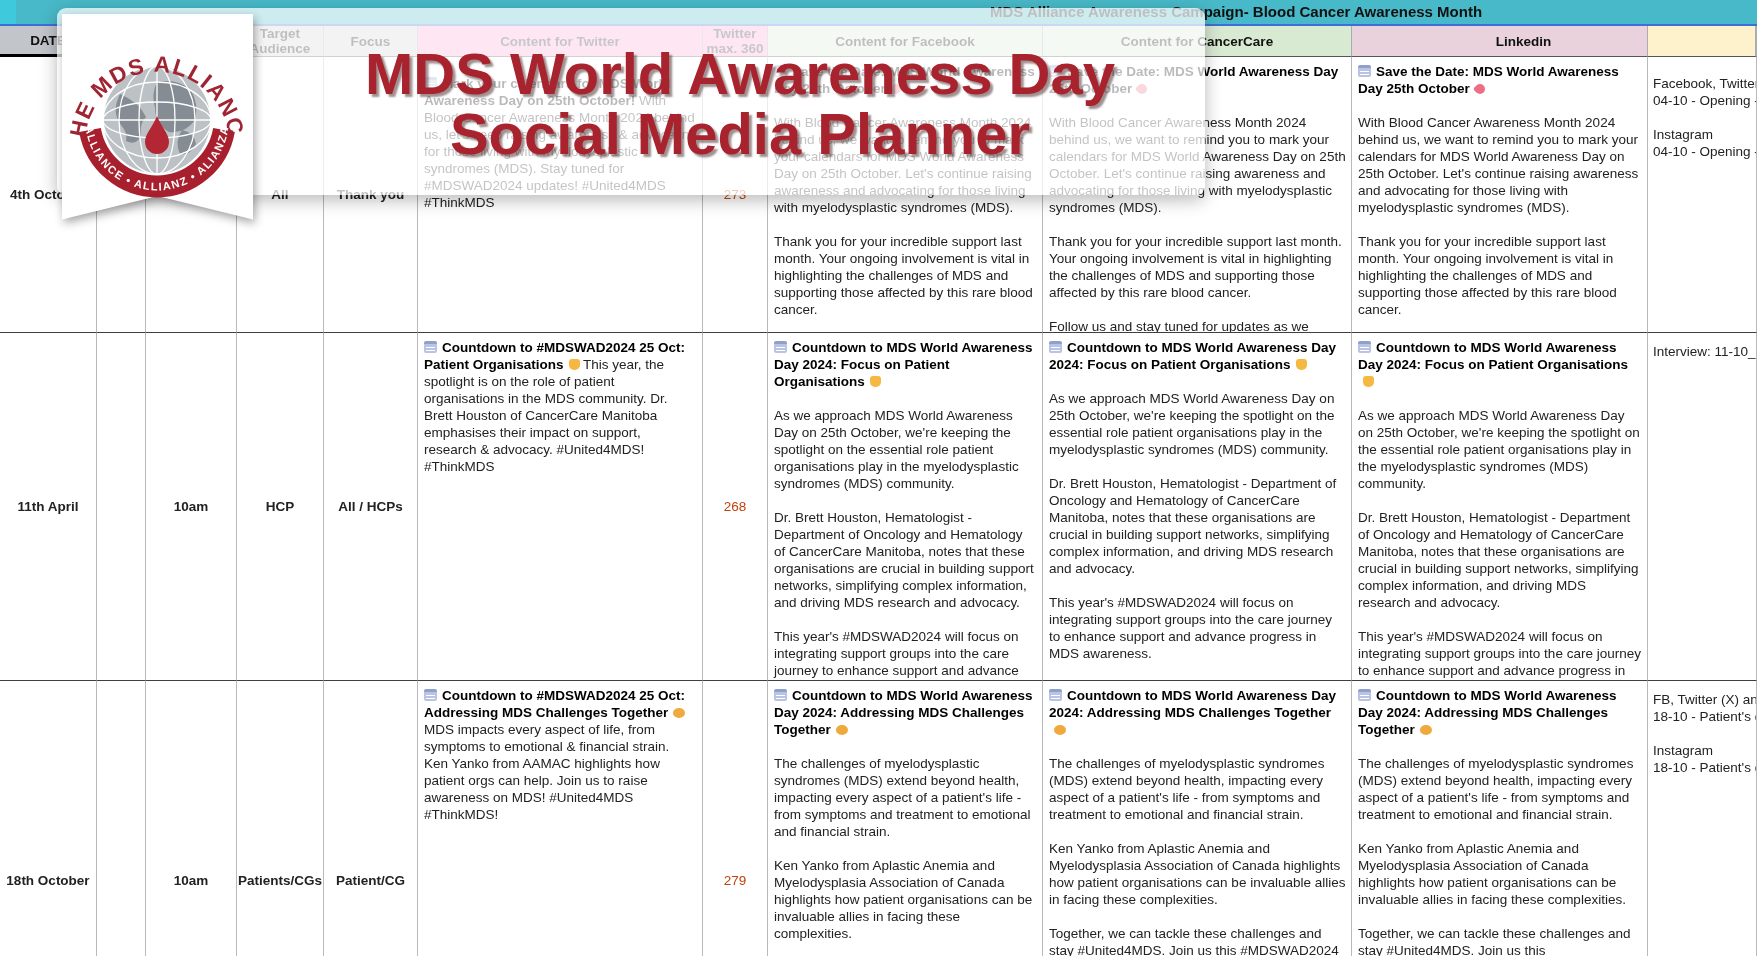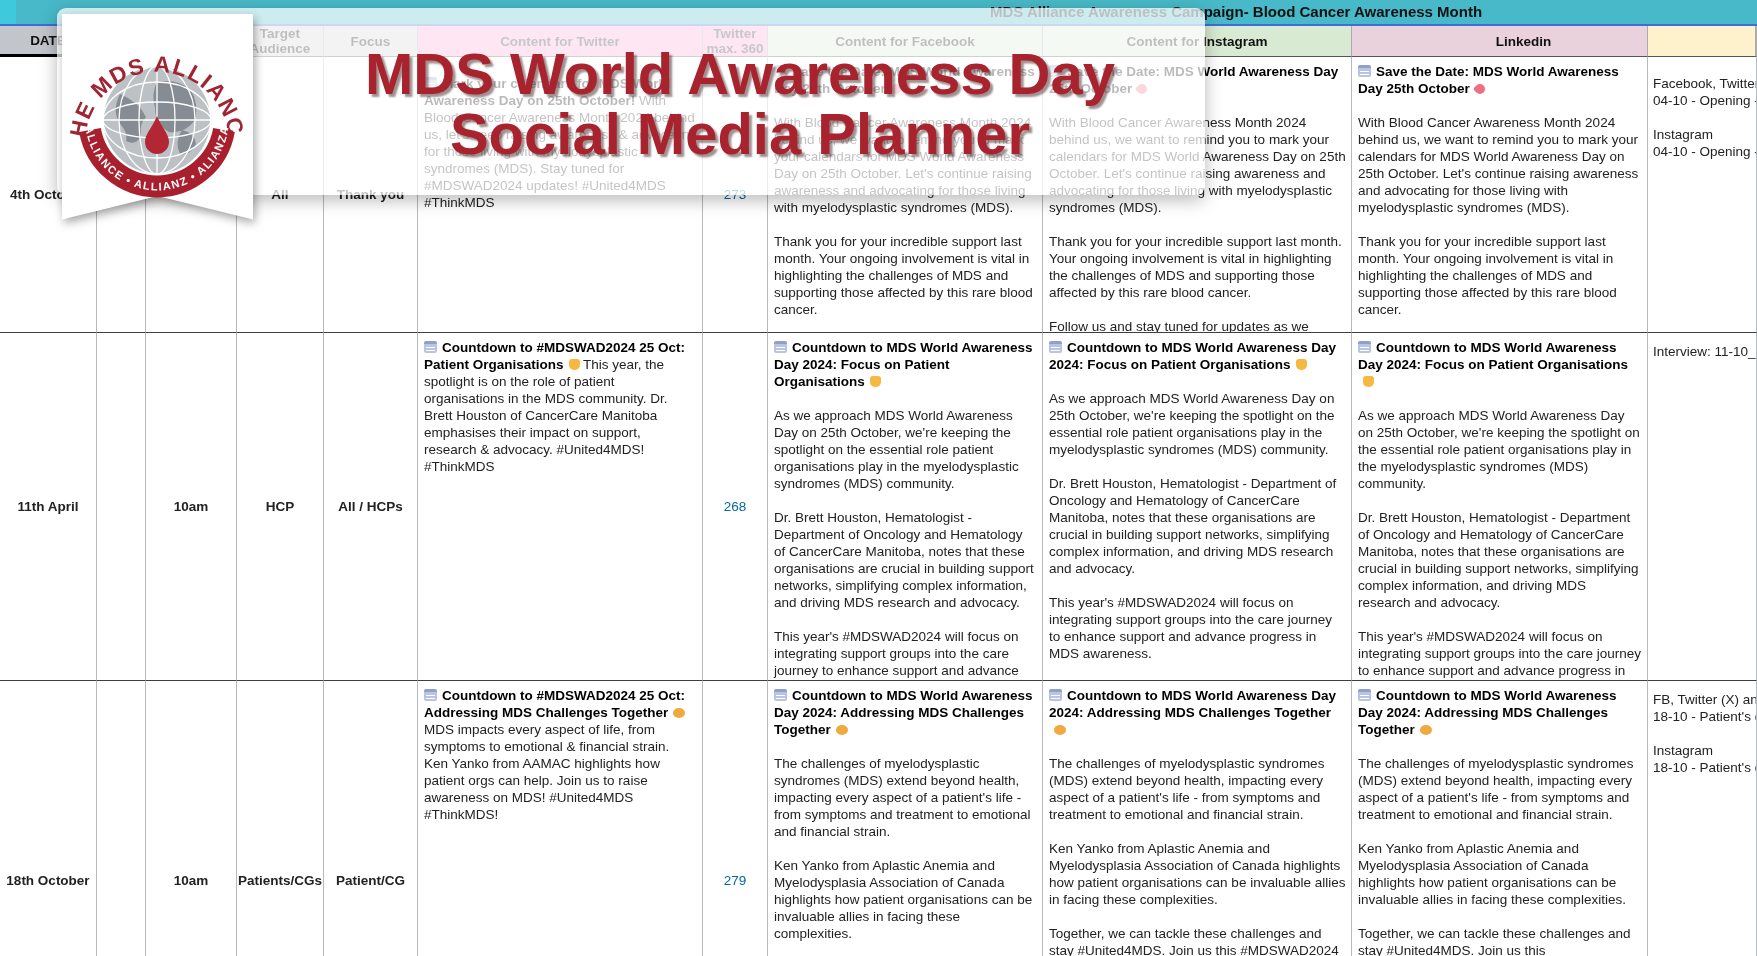--- a/index.html
+++ b/index.html
@@ -20,21 +20,21 @@
   .hc-date{background:#c2c5c9;border-bottom:3px solid #000;}
   .hc-tw{background:#f9a8d4;color:#333;}
   .hc-green{background:#d9ead3;}
   .hc-pink{background:#e9d2dc;padding-left:48px;}
   .hc-yellow{background:#fdf2cc;border-right:2px solid #a9adb1;}
   .cell{background:#fff;border-right:1px solid #b6babd;border-bottom:1px solid #3f3f3f;
         font-size:13.5px;line-height:17px;overflow:hidden;}
   .mid{display:flex;align-items:center;justify-content:center;font-weight:bold;text-align:center;}
   .content{padding:6px 5px 0 6px;}
   .pad-lg{padding-top:18px;}
-  .count{display:flex;align-items:center;justify-content:center;color:#0369a1;}
+  .count{display:flex;align-items:center;justify-content:center;color:#c2410c;}
   .notes{padding:10px 0 0 5px;white-space:nowrap;}
   .notes.pad-lg{padding-top:18px;}
   .nline{min-height:17px;}
   .para{margin:0 0 17px 0;}
   .para:last-child{margin-bottom:0;}
   b{color:#000;}
   
   .ico{display:inline-block;width:13px;height:12px;vertical-align:-1px;border-radius:2px;margin-right:5px;}
   .ico.trail{margin-right:0;margin-left:5px;}
   .ico[data-icon="calendar-icon"]{background:
@@ -73,21 +73,21 @@
     <div class="hc"></div>
     <div class="hc"></div>
     <div class="hc">Target Audience</div>
     <div class="hc">Focus</div>
     <div class="hc hc-tw">Content for Twitter</div>
     <div class="hc hc-tw">
       <span><span>Twitter</span><br>
       <span>max. 360</span></span>
     </div>
     <div class="hc hc-green">Content for Facebook</div>
-    <div class="hc hc-green">Content for Instagram</div>
+    <div class="hc hc-green">Content for CancerCare</div>
     <div class="hc hc-pink">Linkedin</div>
     <div class="hc hc-yellow"></div>
 
     <div class="cell mid">4th October</div>
     <div class="cell"></div>
     <div class="cell mid"></div>
     <div class="cell mid">All</div>
     <div class="cell mid">Thank you</div>
     <div class="cell content pad-lg">
       <p class="para"><span class="ico" data-icon="calendar-icon"></span><b>Mark your calendars for MDS World Awareness Day on 25th October!</b> <span>With Blood Cancer Awareness Month 2024 behind us, let's keep raising awareness &amp; advocating for those living with myelodysplastic syndromes (MDS). Stay tuned for #MDSWAD2024 updates! #United4MDS #ThinkMDS</span></p>

